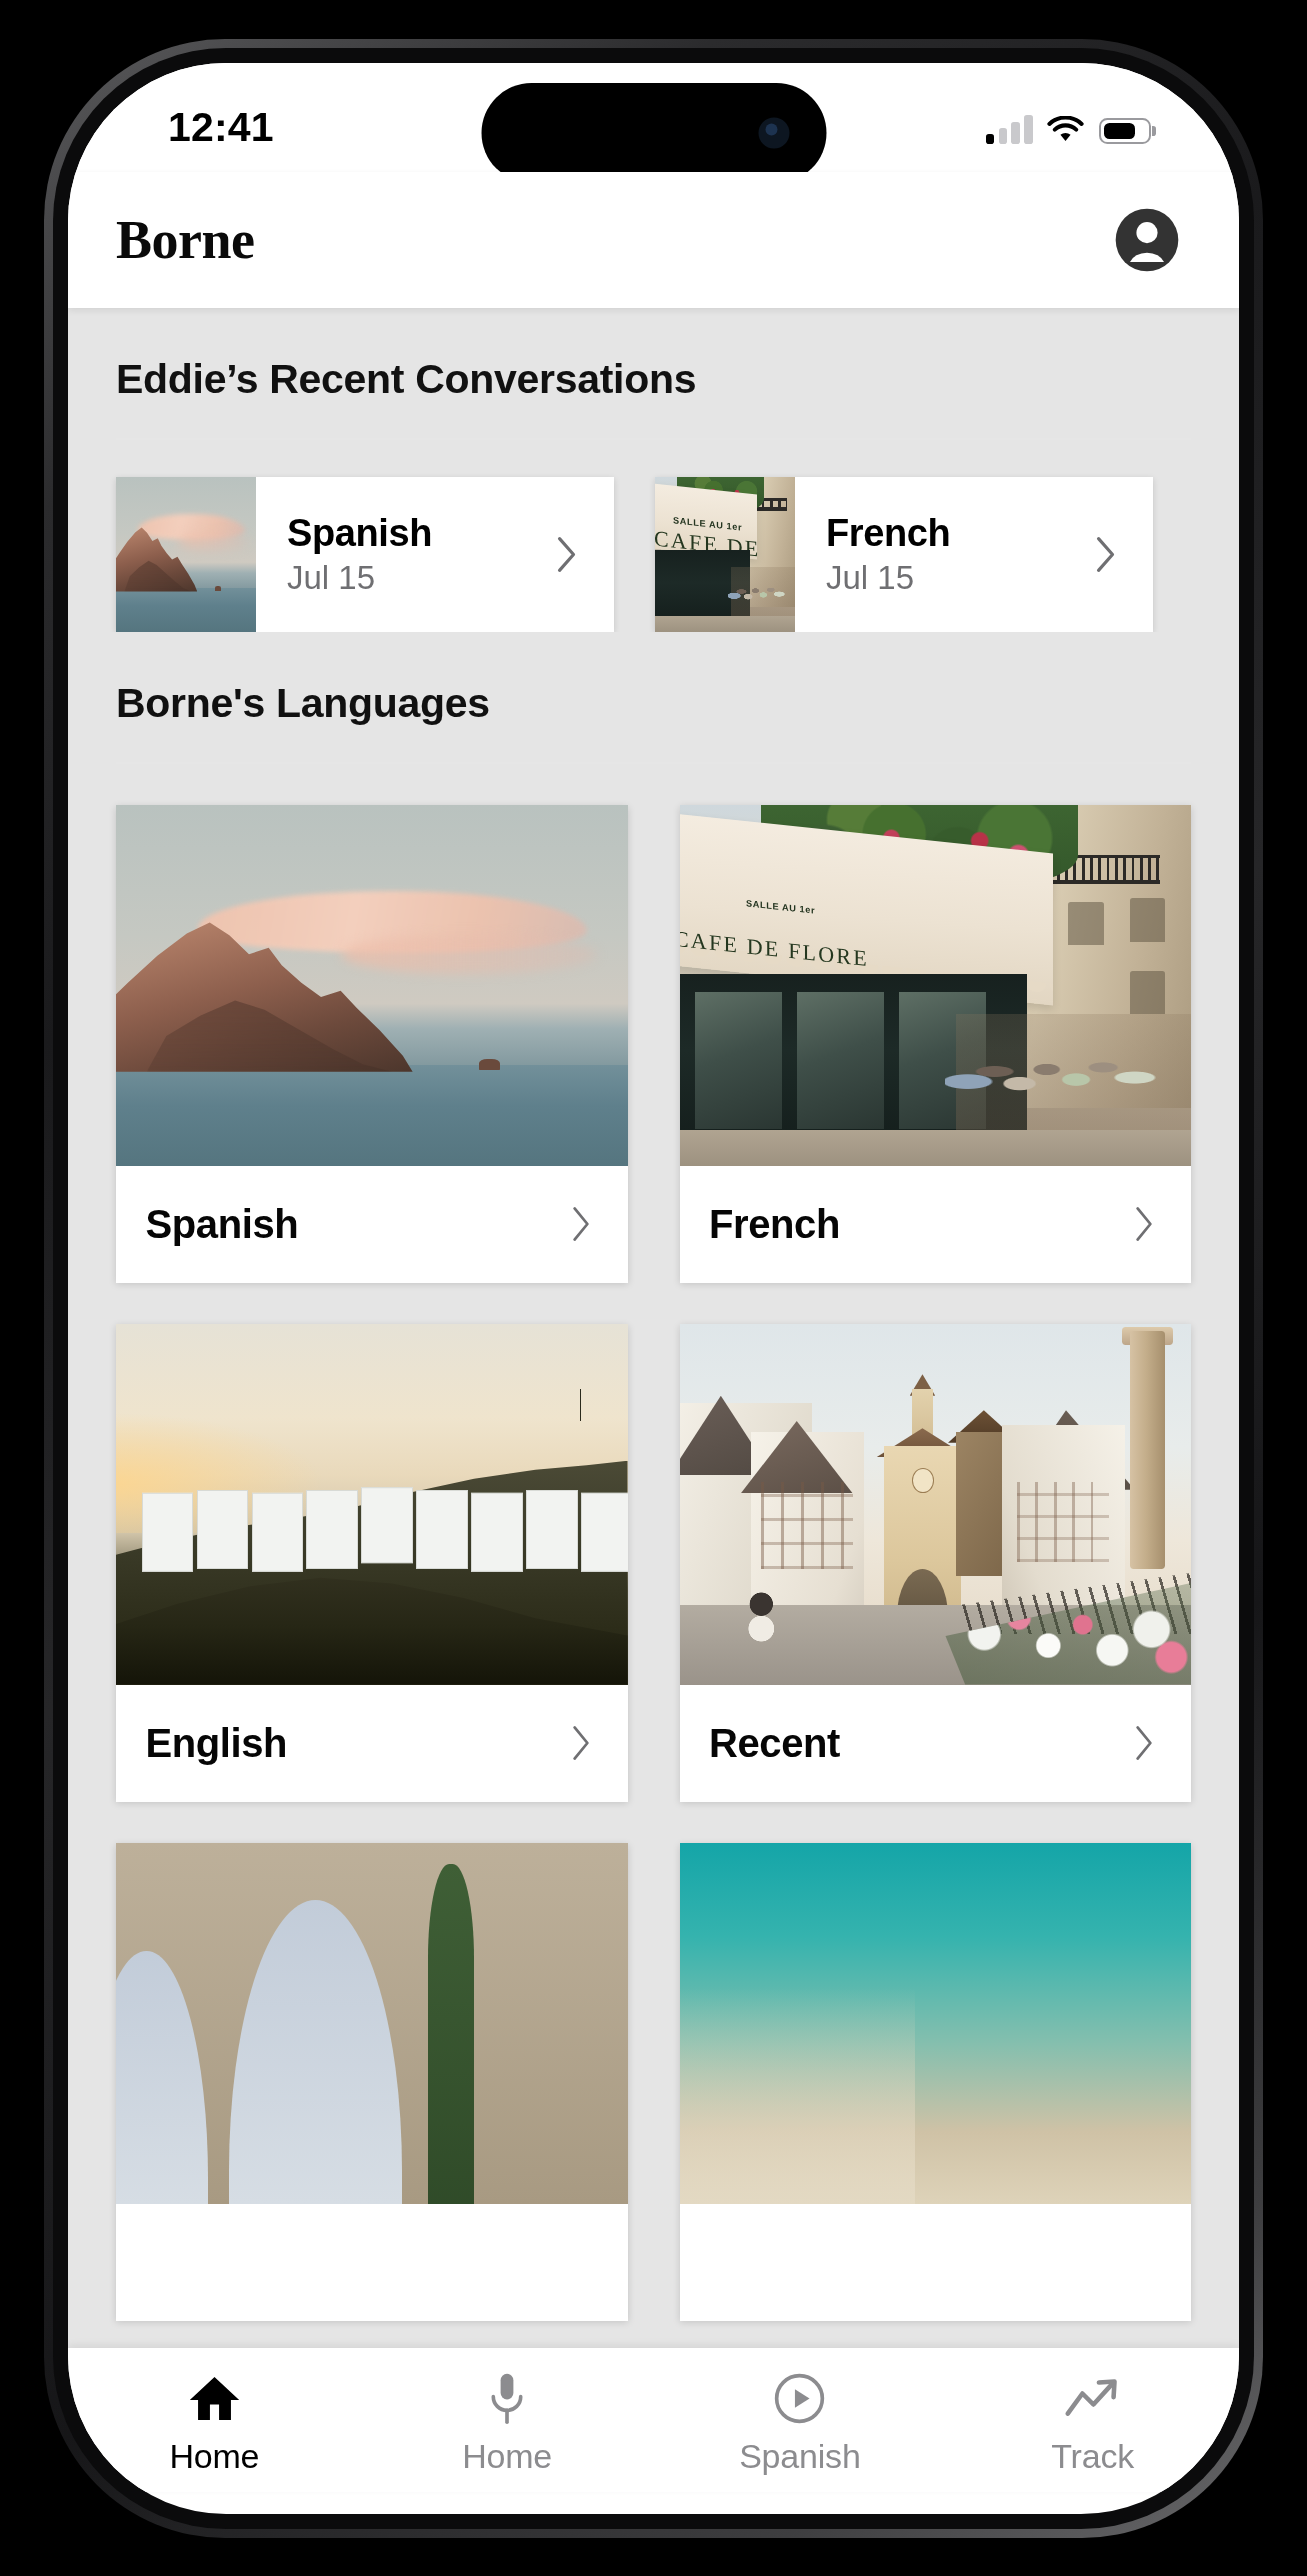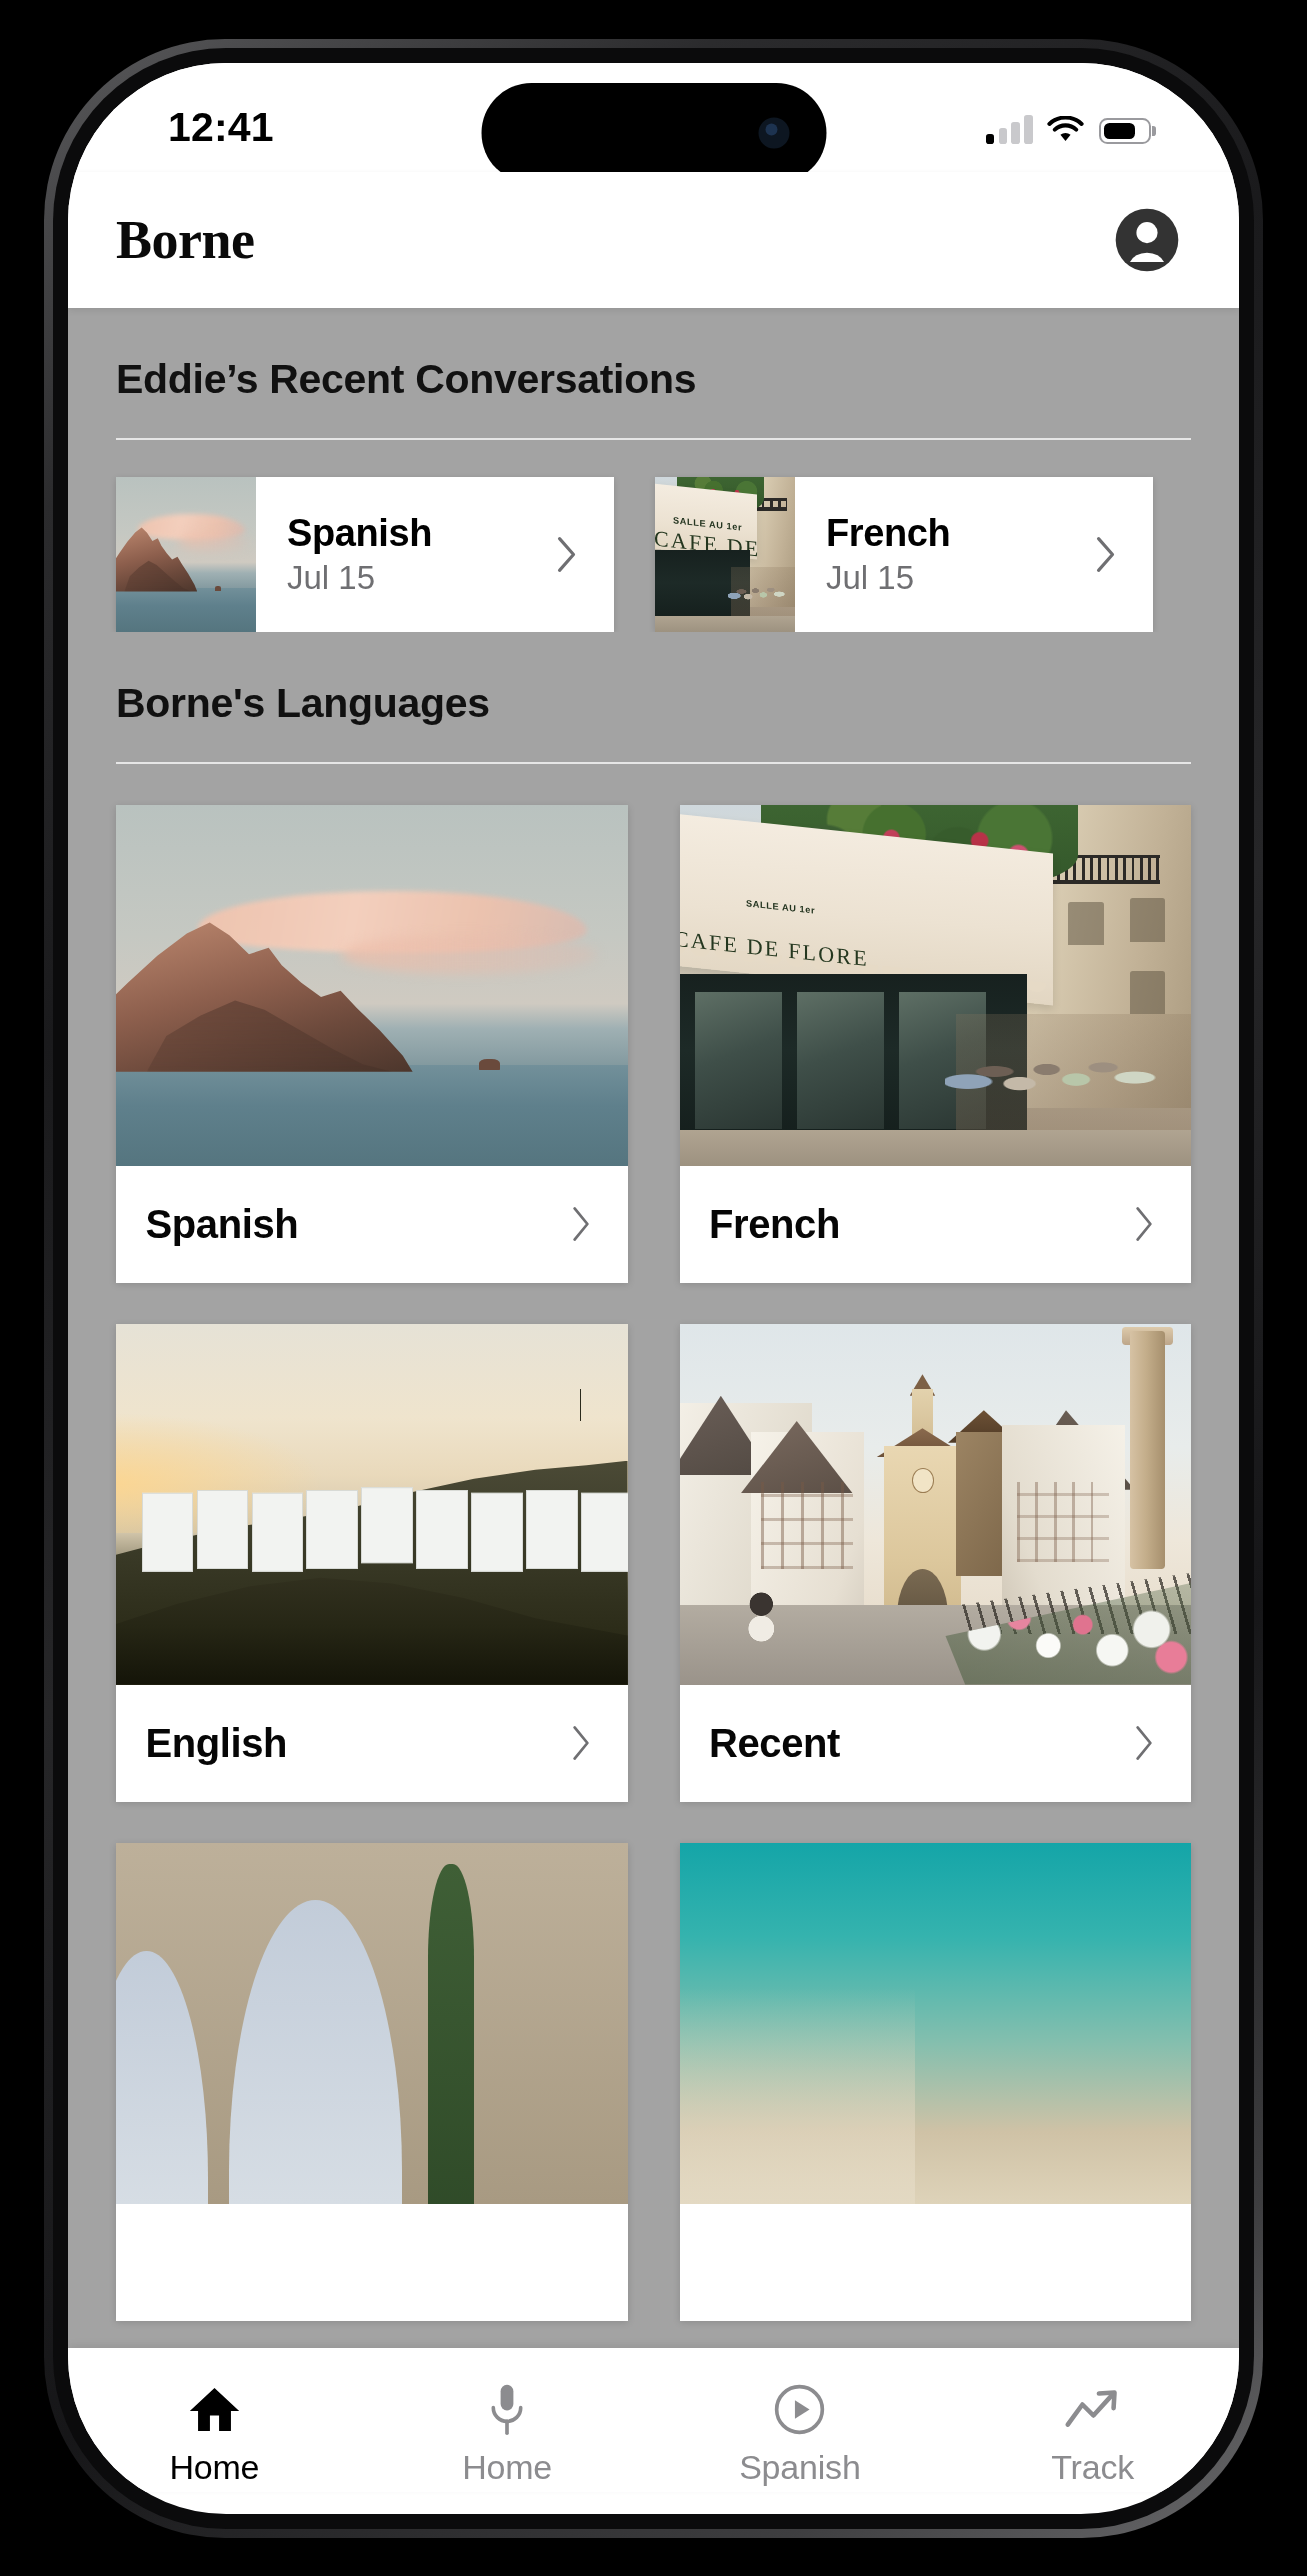--- a/index.html
+++ b/index.html
@@ -138,21 +138,21 @@
     font-weight: 700;
     color: #0a0a0a;
     letter-spacing: -0.5px;
   }
   .avatar-btn { width: 70px; height: 70px; }
 
   
   .content {
     position: relative;
     height: 2040px;
-    background: #a3a3a3;
+    background: #e5e5e5;
     overflow: hidden;
   }
 
   .section-head {
     padding: 48px 48px 0 48px;
   }
   .section-title {
     font-size: 41px;
     font-weight: 700;
     color: #111;
@@ -241,21 +241,21 @@
   }
   .chev-md { width: 28px; height: 42px; }
 
   
   .tab-bar {
     position: relative;
     height: 144px;
     background: #fff;
     display: flex;
     align-items: flex-start;
-    padding-top: 35px;
+    padding-top: 24px;
     box-shadow: 0 -2.8px 8.3px rgba(0,0,0,0.08);
     z-index: 6;
   }
   .tab {
     flex: 1;
     display: flex;
     flex-direction: column;
     align-items: center;
     gap: 12px;
   }

